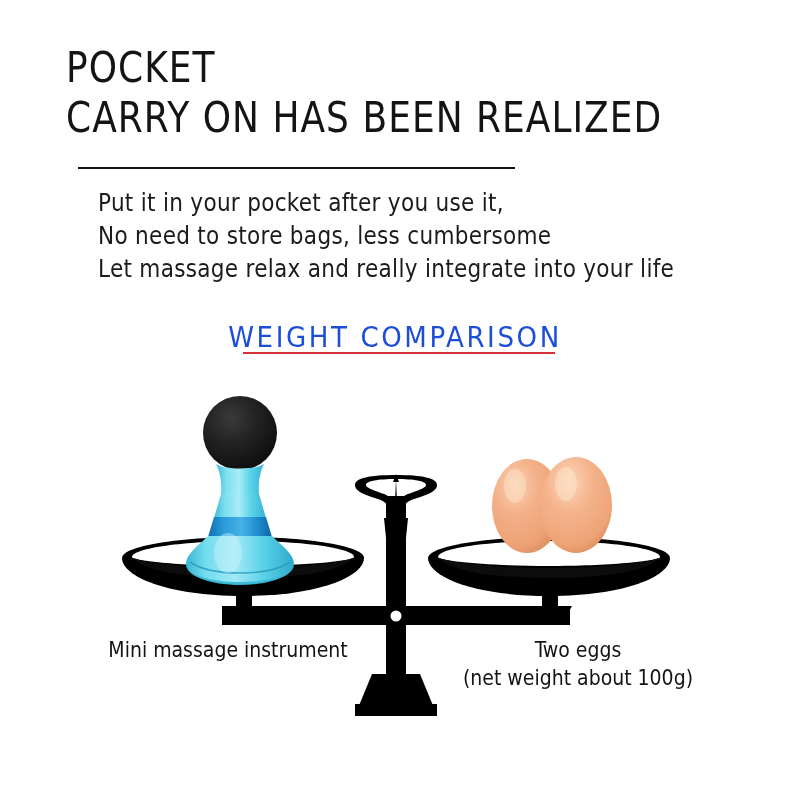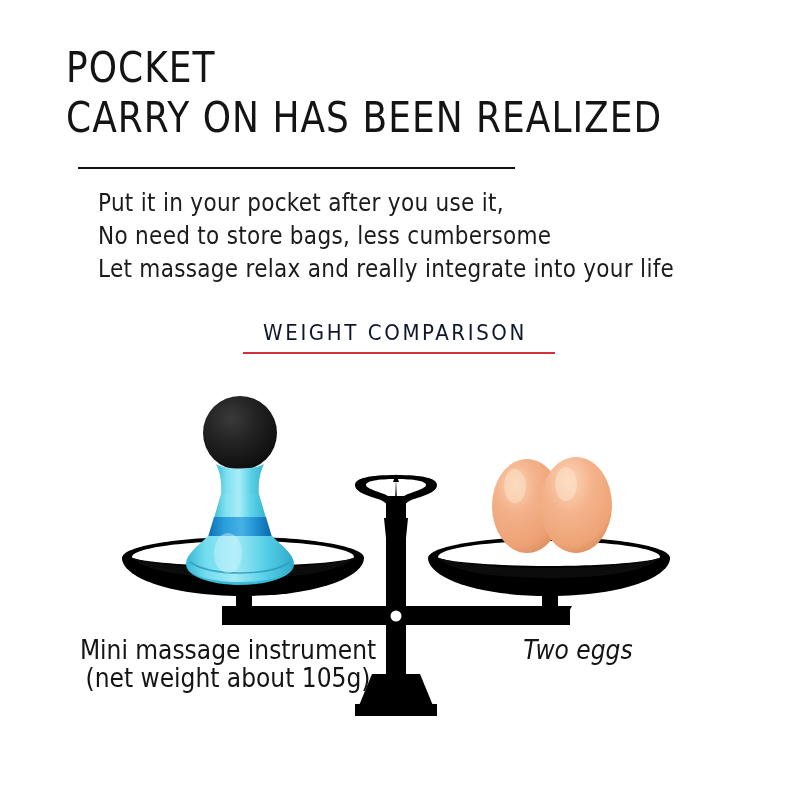--- a/index.html
+++ b/index.html
@@ -66,23 +66,23 @@
   
   #section-title-wrap {
     position: absolute;
     left: 0;
     top: 320px;
     width: 790px;
     text-align: center;
   }
   #section-title {
     font-family: "Liberation Sans Narrow", "DejaVu Sans Condensed", "Liberation Sans", sans-serif;
-    font-size: 22px;
+    font-size: 29px;
     letter-spacing: 2.6px;
-    color: #0f172a;
+    color: #1d4ed8;
     display: inline-block;
     white-space: nowrap;
   }
   #section-title-rule {
     position: absolute;
     left: 243px;
     top: 352px;
     width: 312px;
     height: 2px;
     background: #d4303a;
@@ -96,27 +96,27 @@
     width: 790px;
     height: 345px;
   }
   #scale-svg { display: block; }
 
   
   .caption {
     position: absolute;
     text-align: center;
     font-family: "Liberation Sans Narrow", "DejaVu Sans Condensed", "Liberation Sans", sans-serif;
-    font-size: 26px;
+    font-size: 21px;
     line-height: 28px;
     color: #141414;
     white-space: nowrap;
   }
   #caption-left  { left: 48px;  top: 636px; width: 360px; }
-  #caption-right { left: 398px; top: 636px; width: 360px; font-style: italic; }
+  #caption-right { left: 398px; top: 636px; width: 360px; }
   .caption-sub { display: block; }
 </style>
 </head>
 <body>
 
 <div id="headline">
   <div class="headline-line">POCKET</div>
   <div class="headline-line">CARRY ON HAS BEEN REALIZED</div>
 </div>
 <div id="headline-rule"></div>
@@ -307,17 +307,17 @@
       <ellipse cx="527" cy="128" rx="35" ry="47" fill="url(#gEgg)"></ellipse>
       <ellipse cx="576" cy="127" rx="36" ry="48" fill="url(#gEgg2)"></ellipse>
       <ellipse cx="515" cy="108" rx="11" ry="17" fill="#fde3cb" opacity="0.5"></ellipse>
       <ellipse cx="566" cy="106" rx="11" ry="17" fill="#fde3cb" opacity="0.5"></ellipse>
     </g>
   </svg>
 </div>
 
 <div class="caption" id="caption-left">
   <span class="caption-sub">Mini massage instrument</span>
-  <span class="caption-sub">(net weight about 105g)</span>
 </div>
 <div class="caption" id="caption-right">
   <span class="caption-sub">Two eggs</span>
+  <span class="caption-sub">(net weight about 100g)</span>
 </div>
 
 </body></html>

